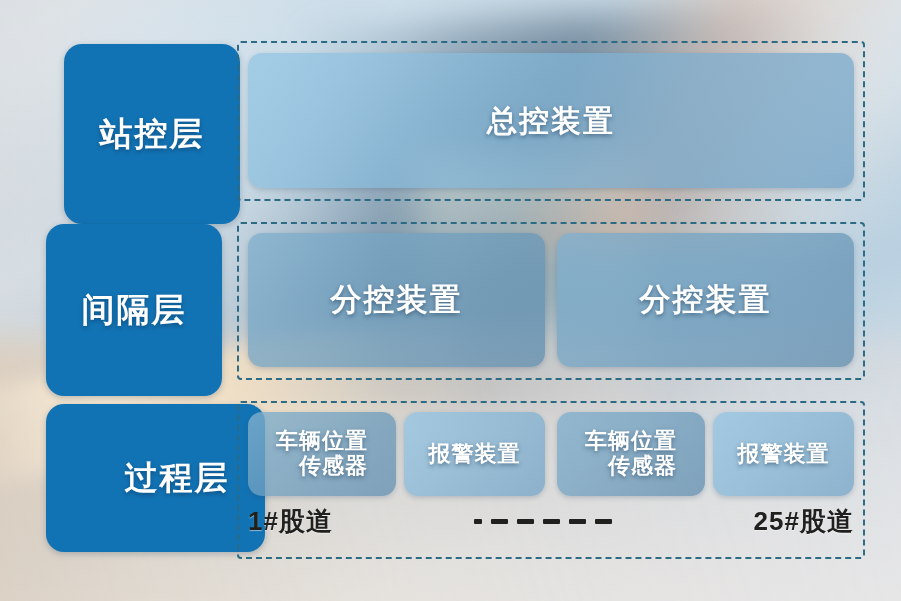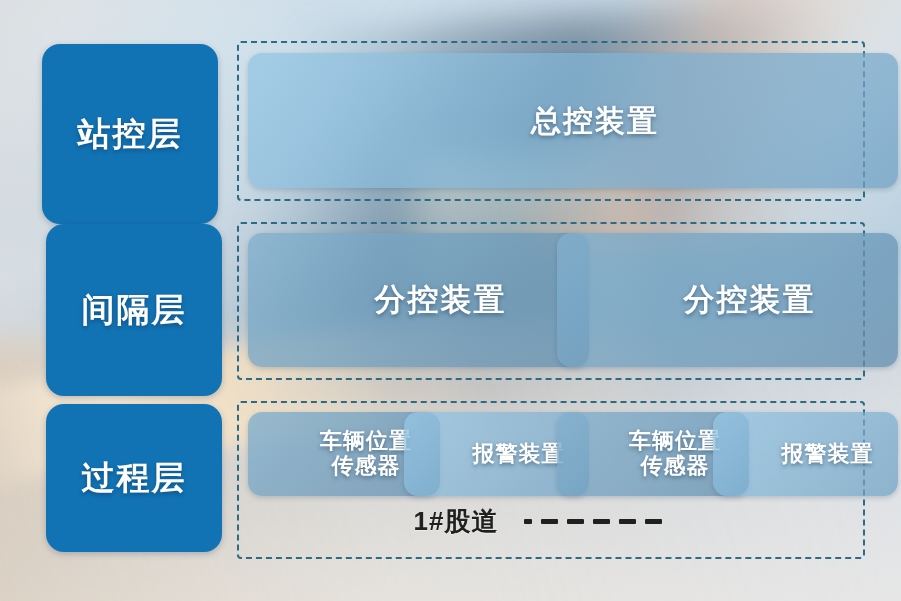--- a/index.html
+++ b/index.html
@@ -127,43 +127,42 @@
   .device-card {
     position: absolute;
     border-radius: 14px;
     display: flex;
     align-items: center;
     justify-content: center;
     text-align: center;
     box-shadow: 0 2px 5px rgba(40,70,95,0.22);
     background:
       linear-gradient(135deg, rgba(150,198,228,0.78) 0%, rgba(128,180,214,0.70) 45%, rgba(110,160,196,0.72) 100%);
-    padding-left: 44px;
   }
   .device-card.tint-darker {
     background:
       linear-gradient(135deg, rgba(130,176,206,0.80) 0%, rgba(110,158,190,0.74) 48%, rgba(98,142,175,0.76) 100%);
   }
   .device-label {
     color: #ffffff;
     font-weight: bold;
     text-shadow: 0 2px 4px rgba(20,50,80,0.5);
     line-height: 1.12;
     white-space: pre-line;
   }
   .label-xl { font-size: 30px; letter-spacing: 2px; }
   .label-lg { font-size: 31px; letter-spacing: 2px; }
-  .label-md { font-size: 22px; letter-spacing: 1px; }
+  .label-md { font-size: 22px; letter-spacing: 1px; text-align: right; }
 
   
   .track-row {
     position: absolute;
     display: flex;
     align-items: center;
-    justify-content: center;
+    justify-content: space-between;
   }
   .track-label {
     color: #20201e;
     font-size: 26px;
     font-weight: bold;
     letter-spacing: 1px;
     white-space: nowrap;
     text-shadow: 0 1px 1px rgba(255,255,255,0.5);
   }
   .track-dashes {
@@ -189,21 +188,21 @@
   <div class="bg-base"></div>
   <div class="bg-sky"></div>
   <div class="bg-streak-dark"></div>
   <div class="bg-streak-dark2"></div>
   <div class="bg-center-glow"></div>
   <div class="bg-warm-top"></div>
   <div class="bg-warm-bottom"></div>
   <div class="bg-warm-streak"></div>
   <div class="bg-veil"></div>
 
-  <div class="layer-chip" style="left:42px; top:44px; width:176px; height:180px;">
+  <div class="layer-chip" style="left:64px; top:44px; width:176px; height:180px;">
     <span class="layer-chip-label">站控层</span>
   </div>
 
   <div class="dashed-group" style="left:237px; top:41px; width:628px; height:160px;"></div>
 
   <div class="device-card" style="left:248px; top:53px; width:606px; height:135px;">
     <span class="device-label label-xl">总控装置</span>
   </div>
 
   <div class="layer-chip" style="left:46px; top:224px; width:176px; height:172px;">
@@ -213,21 +212,21 @@
   <div class="dashed-group" style="left:237px; top:222px; width:628px; height:158px;"></div>
 
   <div class="device-card tint-darker" style="left:248px; top:233px; width:297px; height:134px;">
     <span class="device-label label-lg">分控装置</span>
   </div>
 
   <div class="device-card tint-darker" style="left:557px; top:233px; width:297px; height:134px;">
     <span class="device-label label-lg">分控装置</span>
   </div>
 
-  <div class="layer-chip" style="left:46px; top:404px; width:176px; height:148px;">
+  <div class="layer-chip" style="left:46px; top:404px; width:176px; height:148px;padding-left:43px;">
     <span class="layer-chip-label">过程层</span>
   </div>
 
   <div class="dashed-group" style="left:237px; top:401px; width:628px; height:158px;"></div>
 
   <div class="device-card tint-darker" style="left:248px; top:412px; width:148px; height:84px;">
     <span class="device-label label-md">车辆位置
 传感器</span>
   </div>
 
@@ -247,15 +246,16 @@
   <div class="track-row" style="left:248px; top:500px; width:606px; height:42px;">
     <span class="track-label">1#股道</span>
     <span class="track-dashes">
       <i class="small"></i>
         <i></i>
         <i></i>
         <i></i>
         <i></i>
         <i></i>
     </span>
+    <span class="track-label">25#股道</span>
   </div>
 
 </div>
 
 </body></html>

